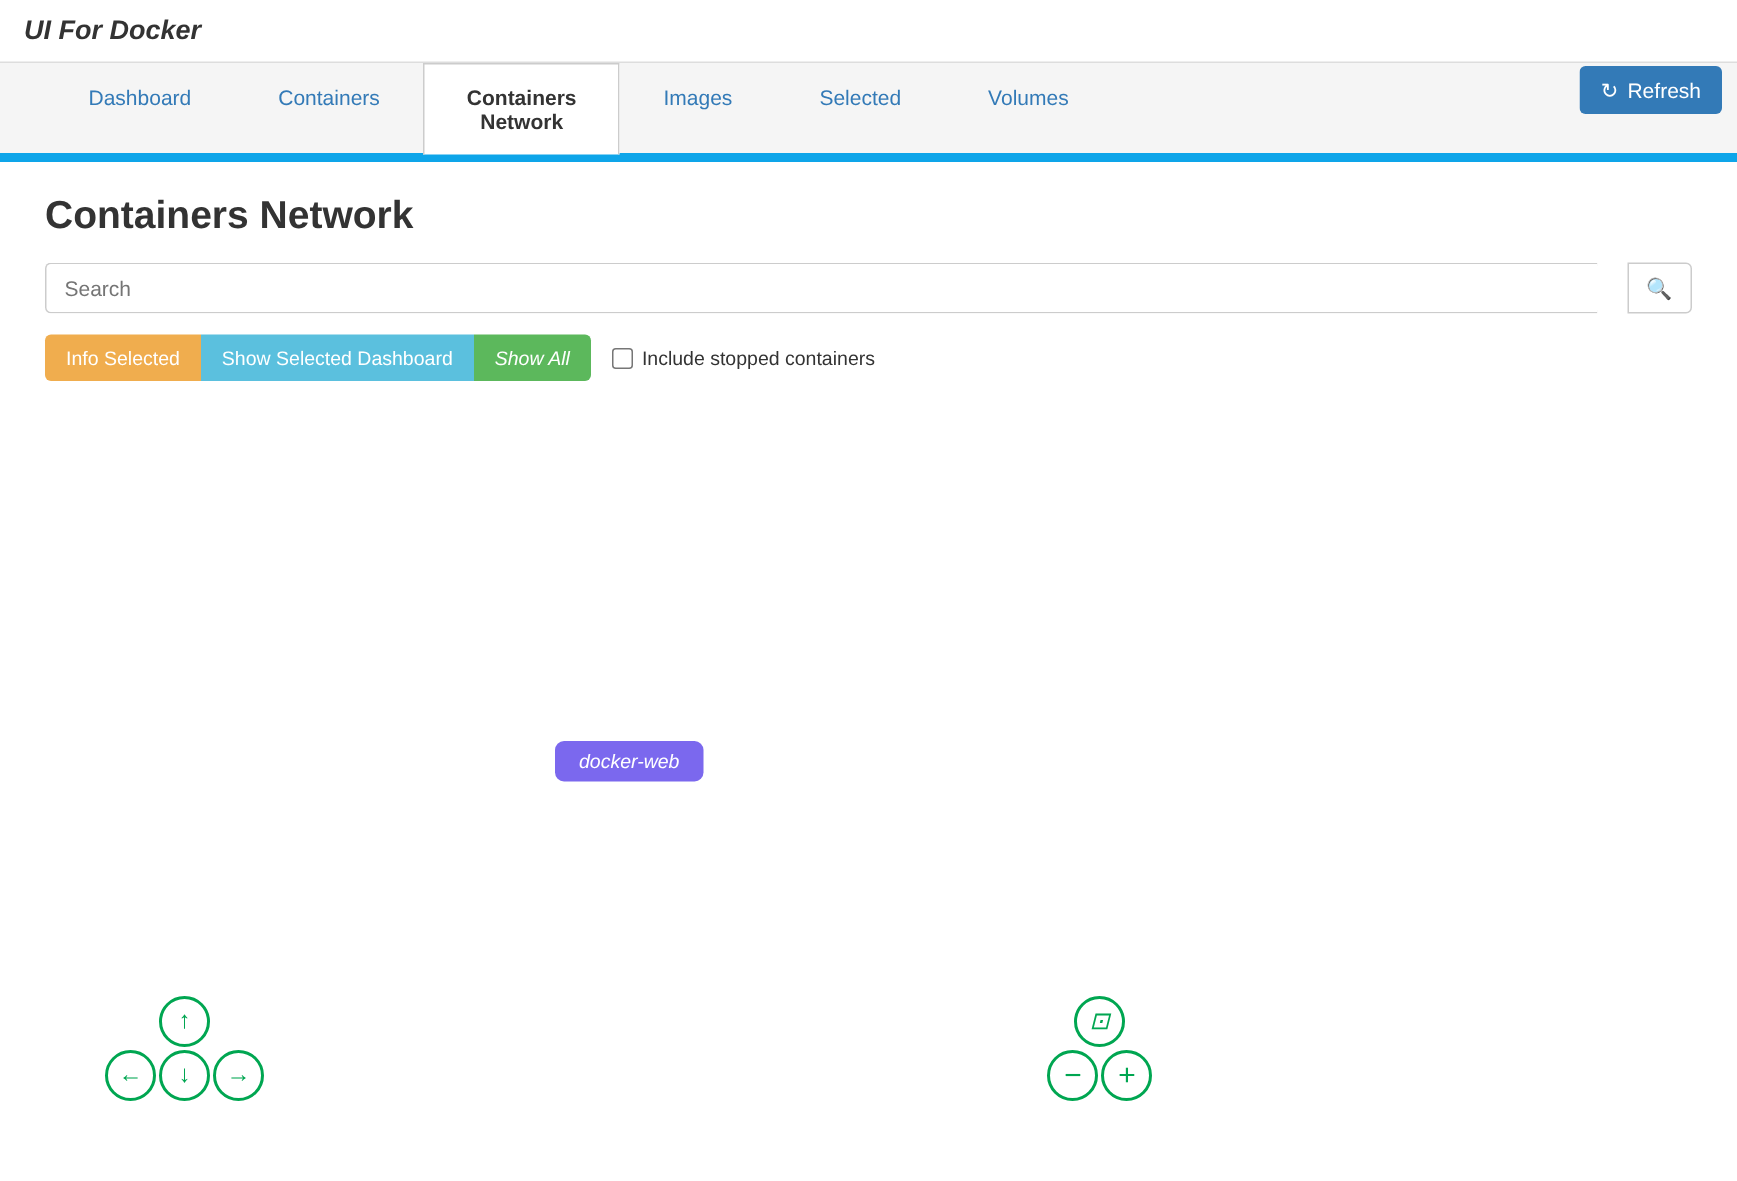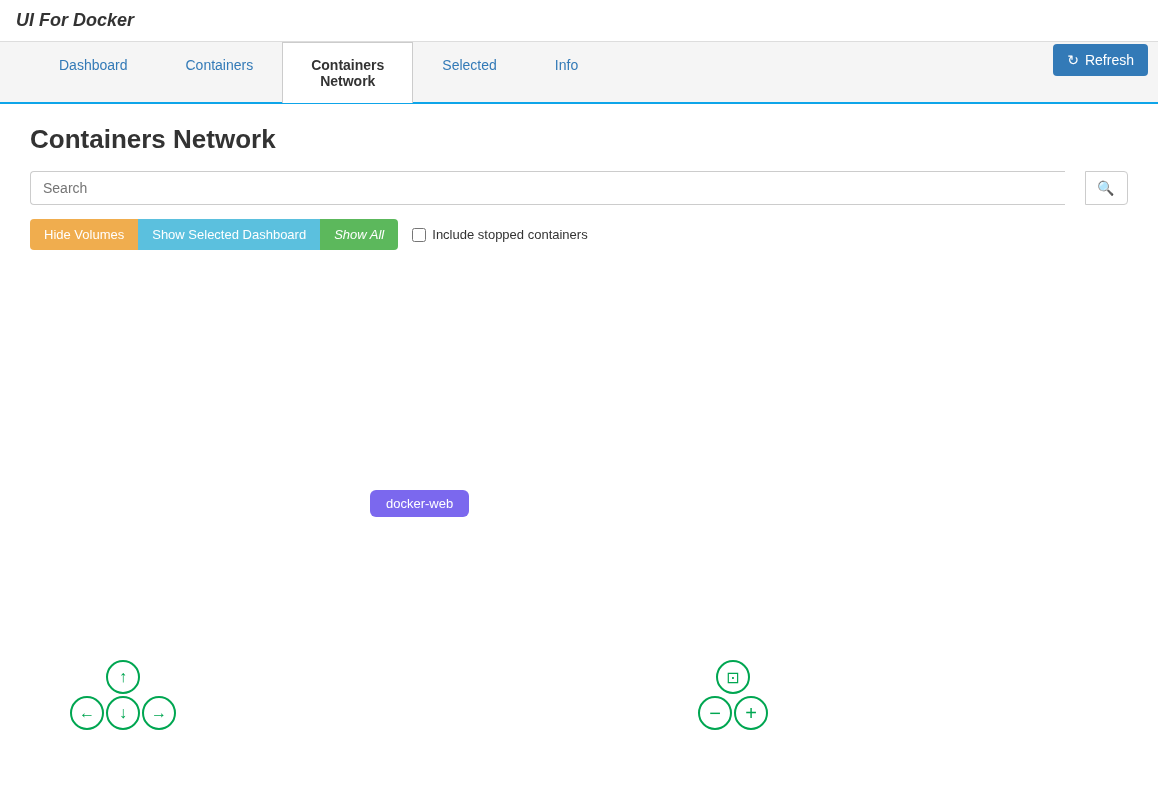--- a/index.html
+++ b/index.html
@@ -11,21 +11,21 @@
       font-size: 18px;
       font-weight: bold;
       color: #333;
       border-bottom: 1px solid #ddd;
       font-style: italic;
     }
 
     
     #nav-tabs {
       display: flex;
-      border-bottom: 2px solid #0ea5e9;
+      border-bottom: 6px solid #0ea5e9;
       background: #f5f5f5;
       padding: 0 30px;
     }
     .nav-tab {
       padding: 14px 28px;
       cursor: pointer;
       color: #337ab7;
       border: 1px solid transparent;
       border-bottom: none;
       text-align: center;
@@ -129,20 +129,21 @@
       height: 14px;
       cursor: pointer;
     }
 
     
     #network-canvas {
       position: relative;
       width: 100%;
       height: 480px;
       overflow: hidden;
+      font-style: italic;
     }
 
     
     .container-node {
       position: absolute;
       background: #7b68ee;
       color: #fff;
       padding: 6px 16px;
       border-radius: 6px;
       font-size: 13px;
@@ -221,42 +222,43 @@
   </style>
 </head>
 <body>
 
 <div id="app-title">UI For Docker</div>
 
 <div id="nav-tabs">
   <div class="nav-tab">Dashboard</div>
   <div class="nav-tab">Containers</div>
   <div class="nav-tab active">Containers<br>Network</div>
+  <div class="nav-tab">Images</div>
   <div class="nav-tab">Selected</div>
-  <div class="nav-tab">Info</div>
+  <div class="nav-tab">Volumes</div>
 </div>
 
 <button id="refresh-btn">
   <span>↻</span>
   <span>Refresh</span>
 </button>
 
 <div id="main-content">
 
   <h1 id="page-heading">Containers Network</h1>
 
   <div id="search-row">
     <input id="search-input" type="text" placeholder="Search" style="">
     <button id="search-btn">
       <span>🔍</span>
     </button>
   </div>
 
   <div id="action-row">
-    <button class="action-btn btn-hide">Hide Volumes</button>
+    <button class="action-btn btn-hide">Info Selected</button>
     <button class="action-btn btn-downstream">Show Selected Dashboard</button>
     <button class="action-btn btn-showall">Show All</button>
     <label id="include-stopped-label">
       <input type="checkbox" id="include-stopped-checkbox" style="">
       <span>Include stopped containers</span>
     </label>
   </div>
 
   <div id="network-canvas">
 

